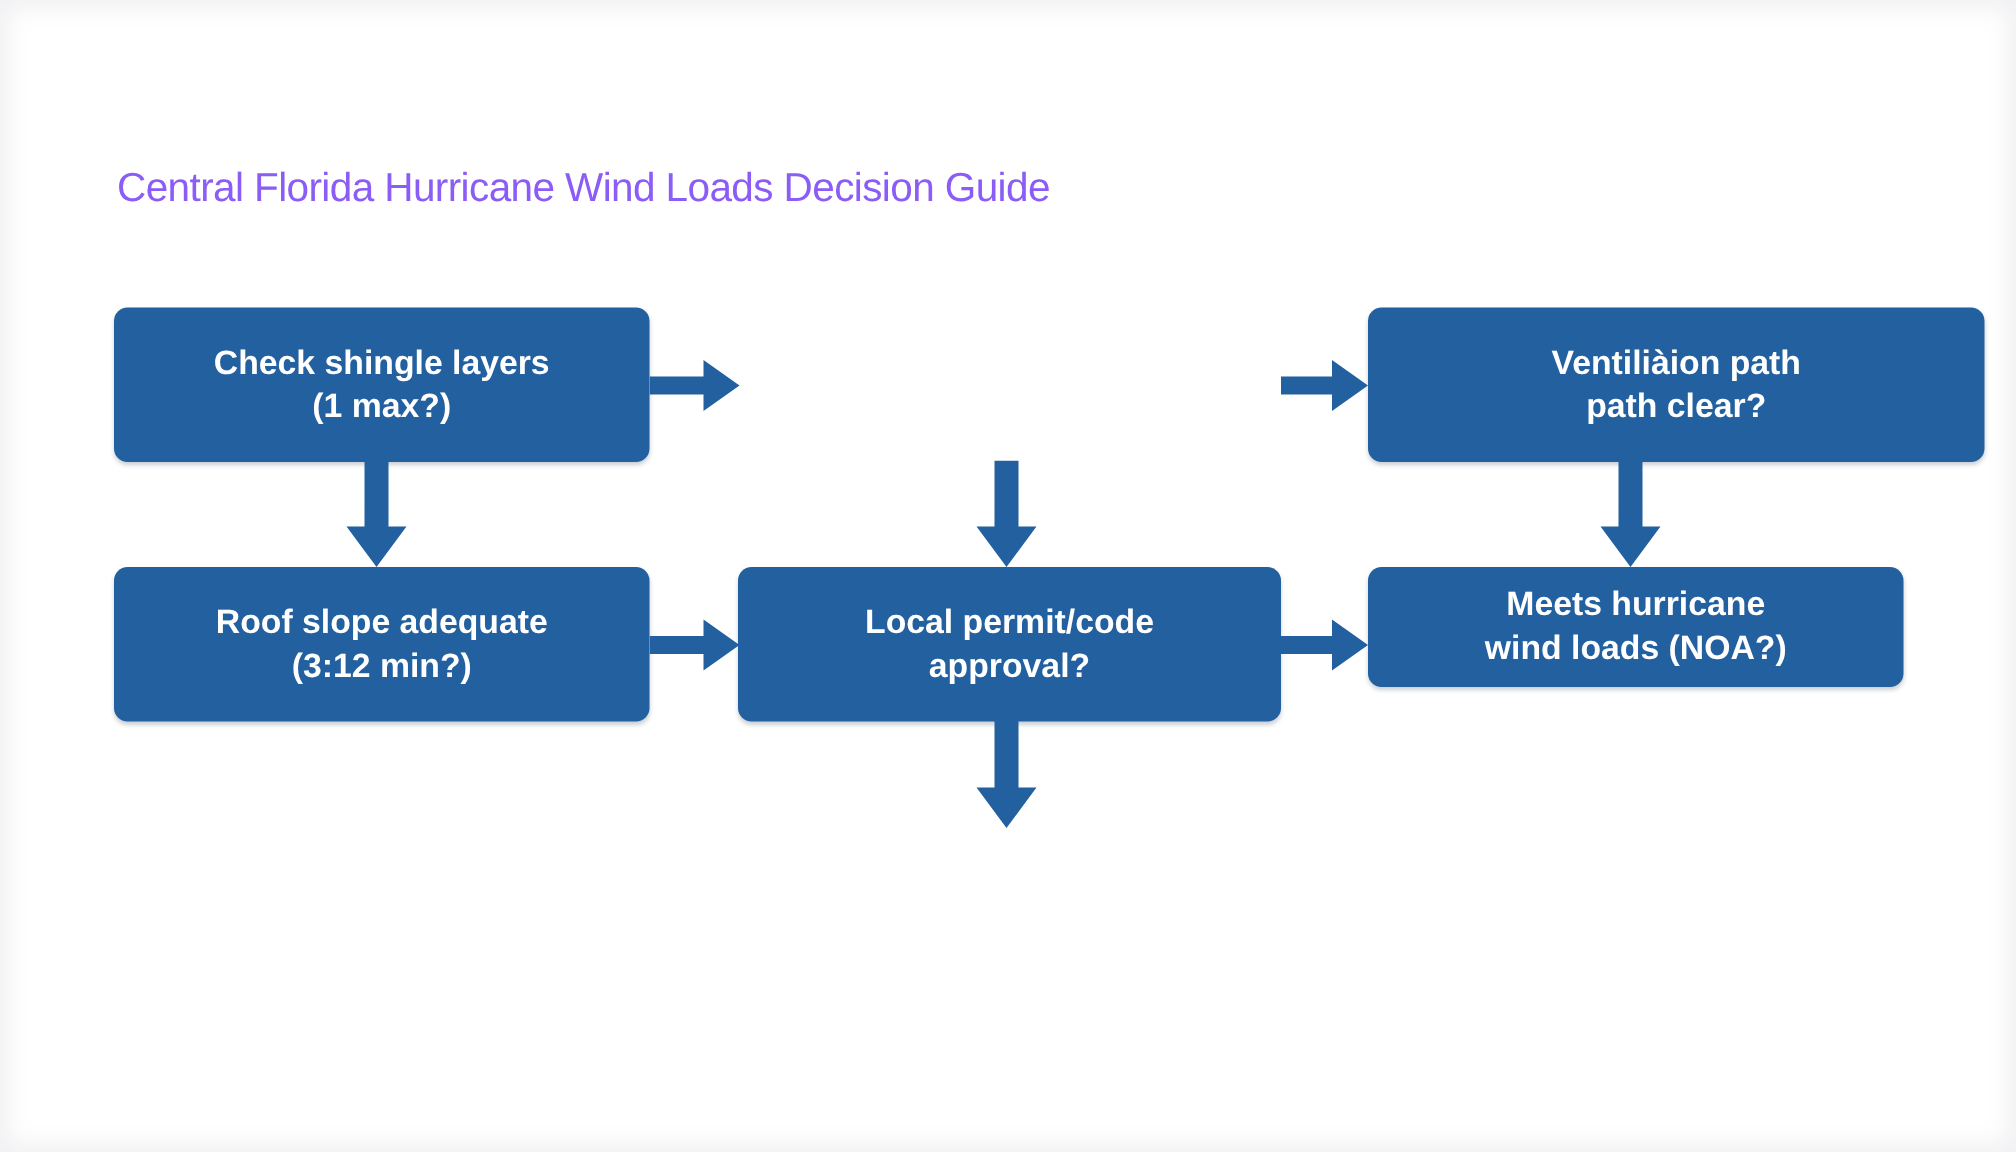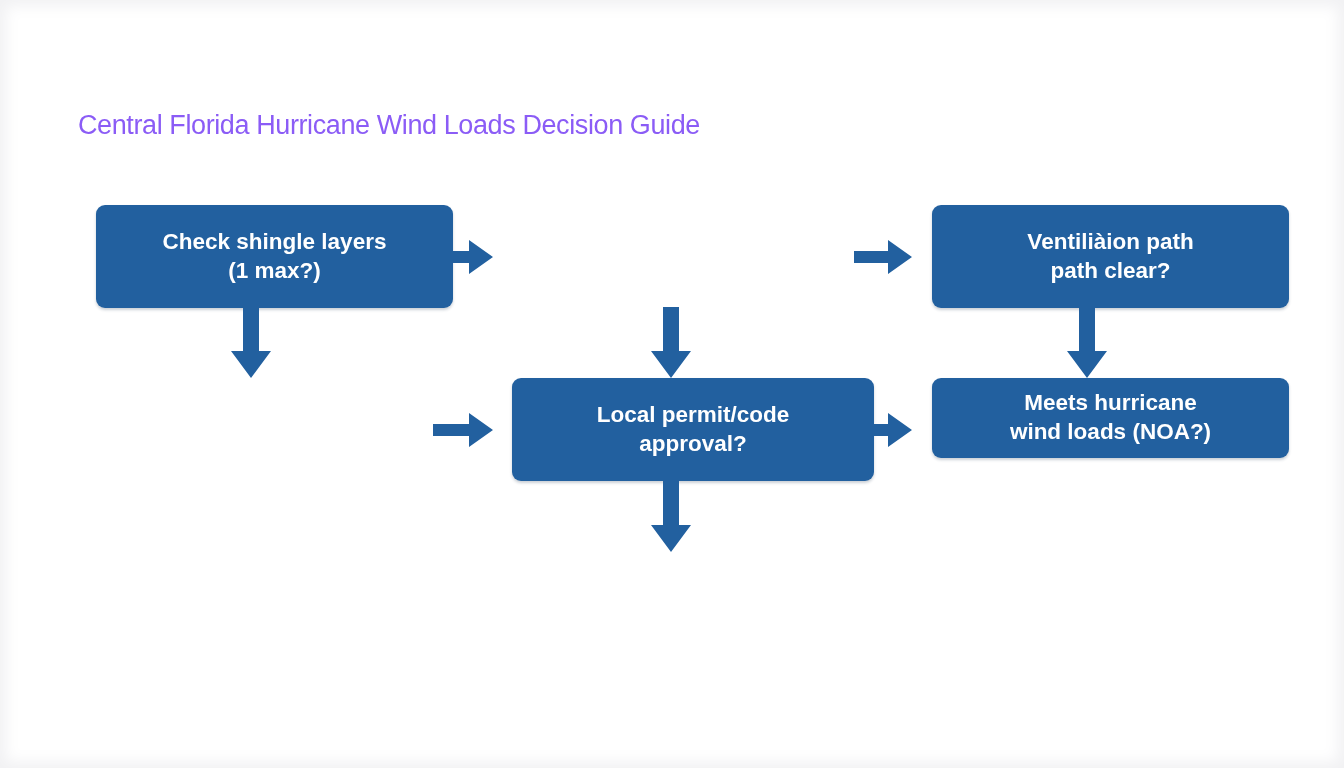--- a/index.html
+++ b/index.html
@@ -52,32 +52,31 @@
     text-align: center;
     background: #22609F;
     color: #ffffff;
     border-radius: 9px;
     font-size: 22.5px;
     font-weight: bold;
     line-height: 1.28;
     padding: 6px 12px;
     box-sizing: border-box;
     box-shadow: 0 2px 3px rgba(20,40,70,0.22);
-    margin-left: 20px;
   }
   .node .node-label {
     display: block;
     width: 100%;
     white-space: pre-line;
   }
 
   
   #node-shingle-layers  { left: 76px;  top: 205px; width: 357px; height: 103px; }
   #node-deck-condition  { left: 492px; top: 205px; width: 362px; height: 103px; }
-  #node-ventilation     { left: 912px; top: 205px; width: 357px; height: 103px; justify-content: flex-end; }
+  #node-ventilation     { left: 912px; top: 205px; width: 411px; height: 103px; justify-content: flex-end; }
   
   #node-roof-slope      { left: 76px;  top: 378px; width: 357px; height: 103px; }
   #node-permit          { left: 492px; top: 378px; width: 362px; height: 103px; }
   #node-wind-loads      { left: 912px; top: 378px; width: 357px; height: 80px; }
   
   #node-proceed         { left: 492px; top: 552px; width: 362px; height: 95px; }
 
   
   .arrow {
     position: absolute;
@@ -107,20 +106,24 @@
     <span class="node-label">Check shingle layers
 (1 max?)</span>
   </div>
 
 
   <div class="node" id="node-ventilation">
     <span class="node-label">Ventiliàion path
 path clear?</span>
   </div>
 
+  <div class="node" id="node-roof-slope">
+    <span class="node-label">Roof slope adequate
+(3:12 min?)</span>
+  </div>
 
   <div class="node" id="node-permit">
     <span class="node-label">Local permit/code
 approval?</span>
   </div>
 
   <div class="node" id="node-wind-loads">
     <span class="node-label">Meets hurricane
 wind loads (NOA?)</span>
   </div>

